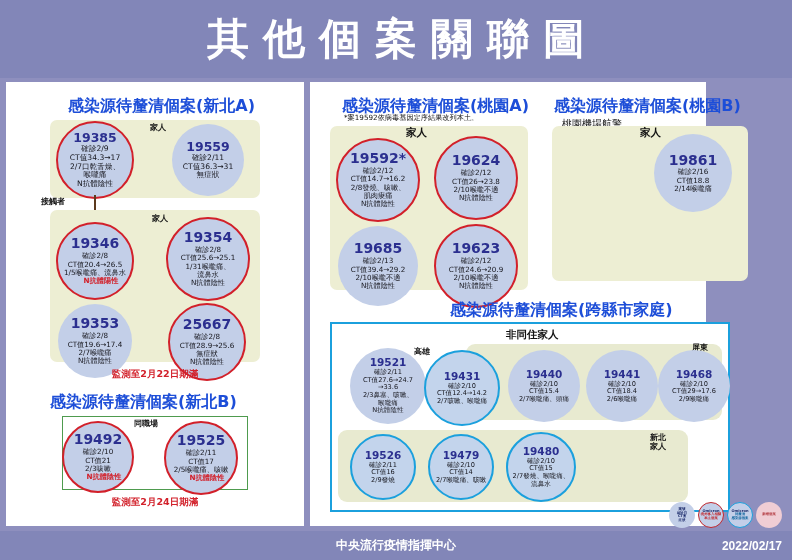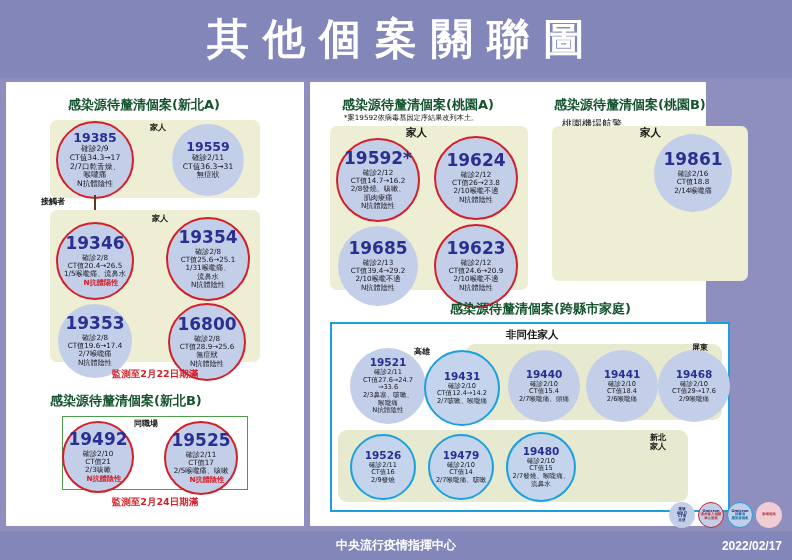--- a/index.html
+++ b/index.html
@@ -54,21 +54,21 @@
   }
   .panel-right {
     position: absolute; left: 310px; top: 82px;
     width: 396px; height: 444px;
     background: #ffffff;
   }
 
   
   .sec-title {
     position: absolute;
-    font-size: 13px; font-weight: bold; color: #14532d;
+    font-size: 16px; font-weight: bold; color: #1d4ed8;
     white-space: nowrap;
     font-family: "DejaVu Sans", "Liberation Sans", sans-serif;
   }
   .sec-sub {
     position: absolute;
     font-size: 7.2px; color: #111111; white-space: nowrap;
     font-family: "DejaVu Sans", "Liberation Sans", sans-serif;
   }
 
   
@@ -111,21 +111,21 @@
   }
   .bubble .bline {
     color: #15151c; line-height: 1.16;
     white-space: nowrap;
   }
   .bubble .bline.redhi { color: #d2202a; font-weight: bold; padding-left: 12px; }
 
   
   .sz-lg .bid { font-size: 12.5px; }
   .sz-lg .bline { font-size: 7.6px; }
-  .sz-md .bid { font-size: 17px; }
+  .sz-md .bid { font-size: 14px; }
   .sz-md .bline { font-size: 7.2px; }
   .sz-sm .bid { font-size: 10.5px; }
   .sz-sm .bline { font-size: 6.6px; }
 
   
   .rel-label {
     position: absolute;
     font-size: 8px; font-weight: bold; color: #111111;
     white-space: nowrap;
     font-family: "DejaVu Sans", "Liberation Sans", sans-serif;
@@ -227,21 +227,21 @@
 
     <div class="bubble sz-md" style="left:52px; top:222px; width:74px; height:74px;">
       <div class="bid">19353</div>
       <div class="bline">確診2/8</div>
       <div class="bline">CT值19.6→17.4</div>
       <div class="bline">2/7喉嚨痛</div>
       <div class="bline">N抗體陰性</div>
     </div>
 
     <div class="bubble ring-red sz-md" style="left:162px; top:221px; width:78px; height:78px;">
-      <div class="bid">16800</div>
+      <div class="bid">25667</div>
       <div class="bline">確診2/8</div>
       <div class="bline">CT值28.9→25.6</div>
       <div class="bline">無症狀</div>
       <div class="bline">N抗體陰性</div>
     </div>
 
     <div class="note-red" style="left:0; top:286px; width:298px; text-align:center;">監測至2月22日期滿</div>
 
     <div class="sec-title" style="left:44px; top:310px;">感染源待釐清個案(新北B)</div>
 

